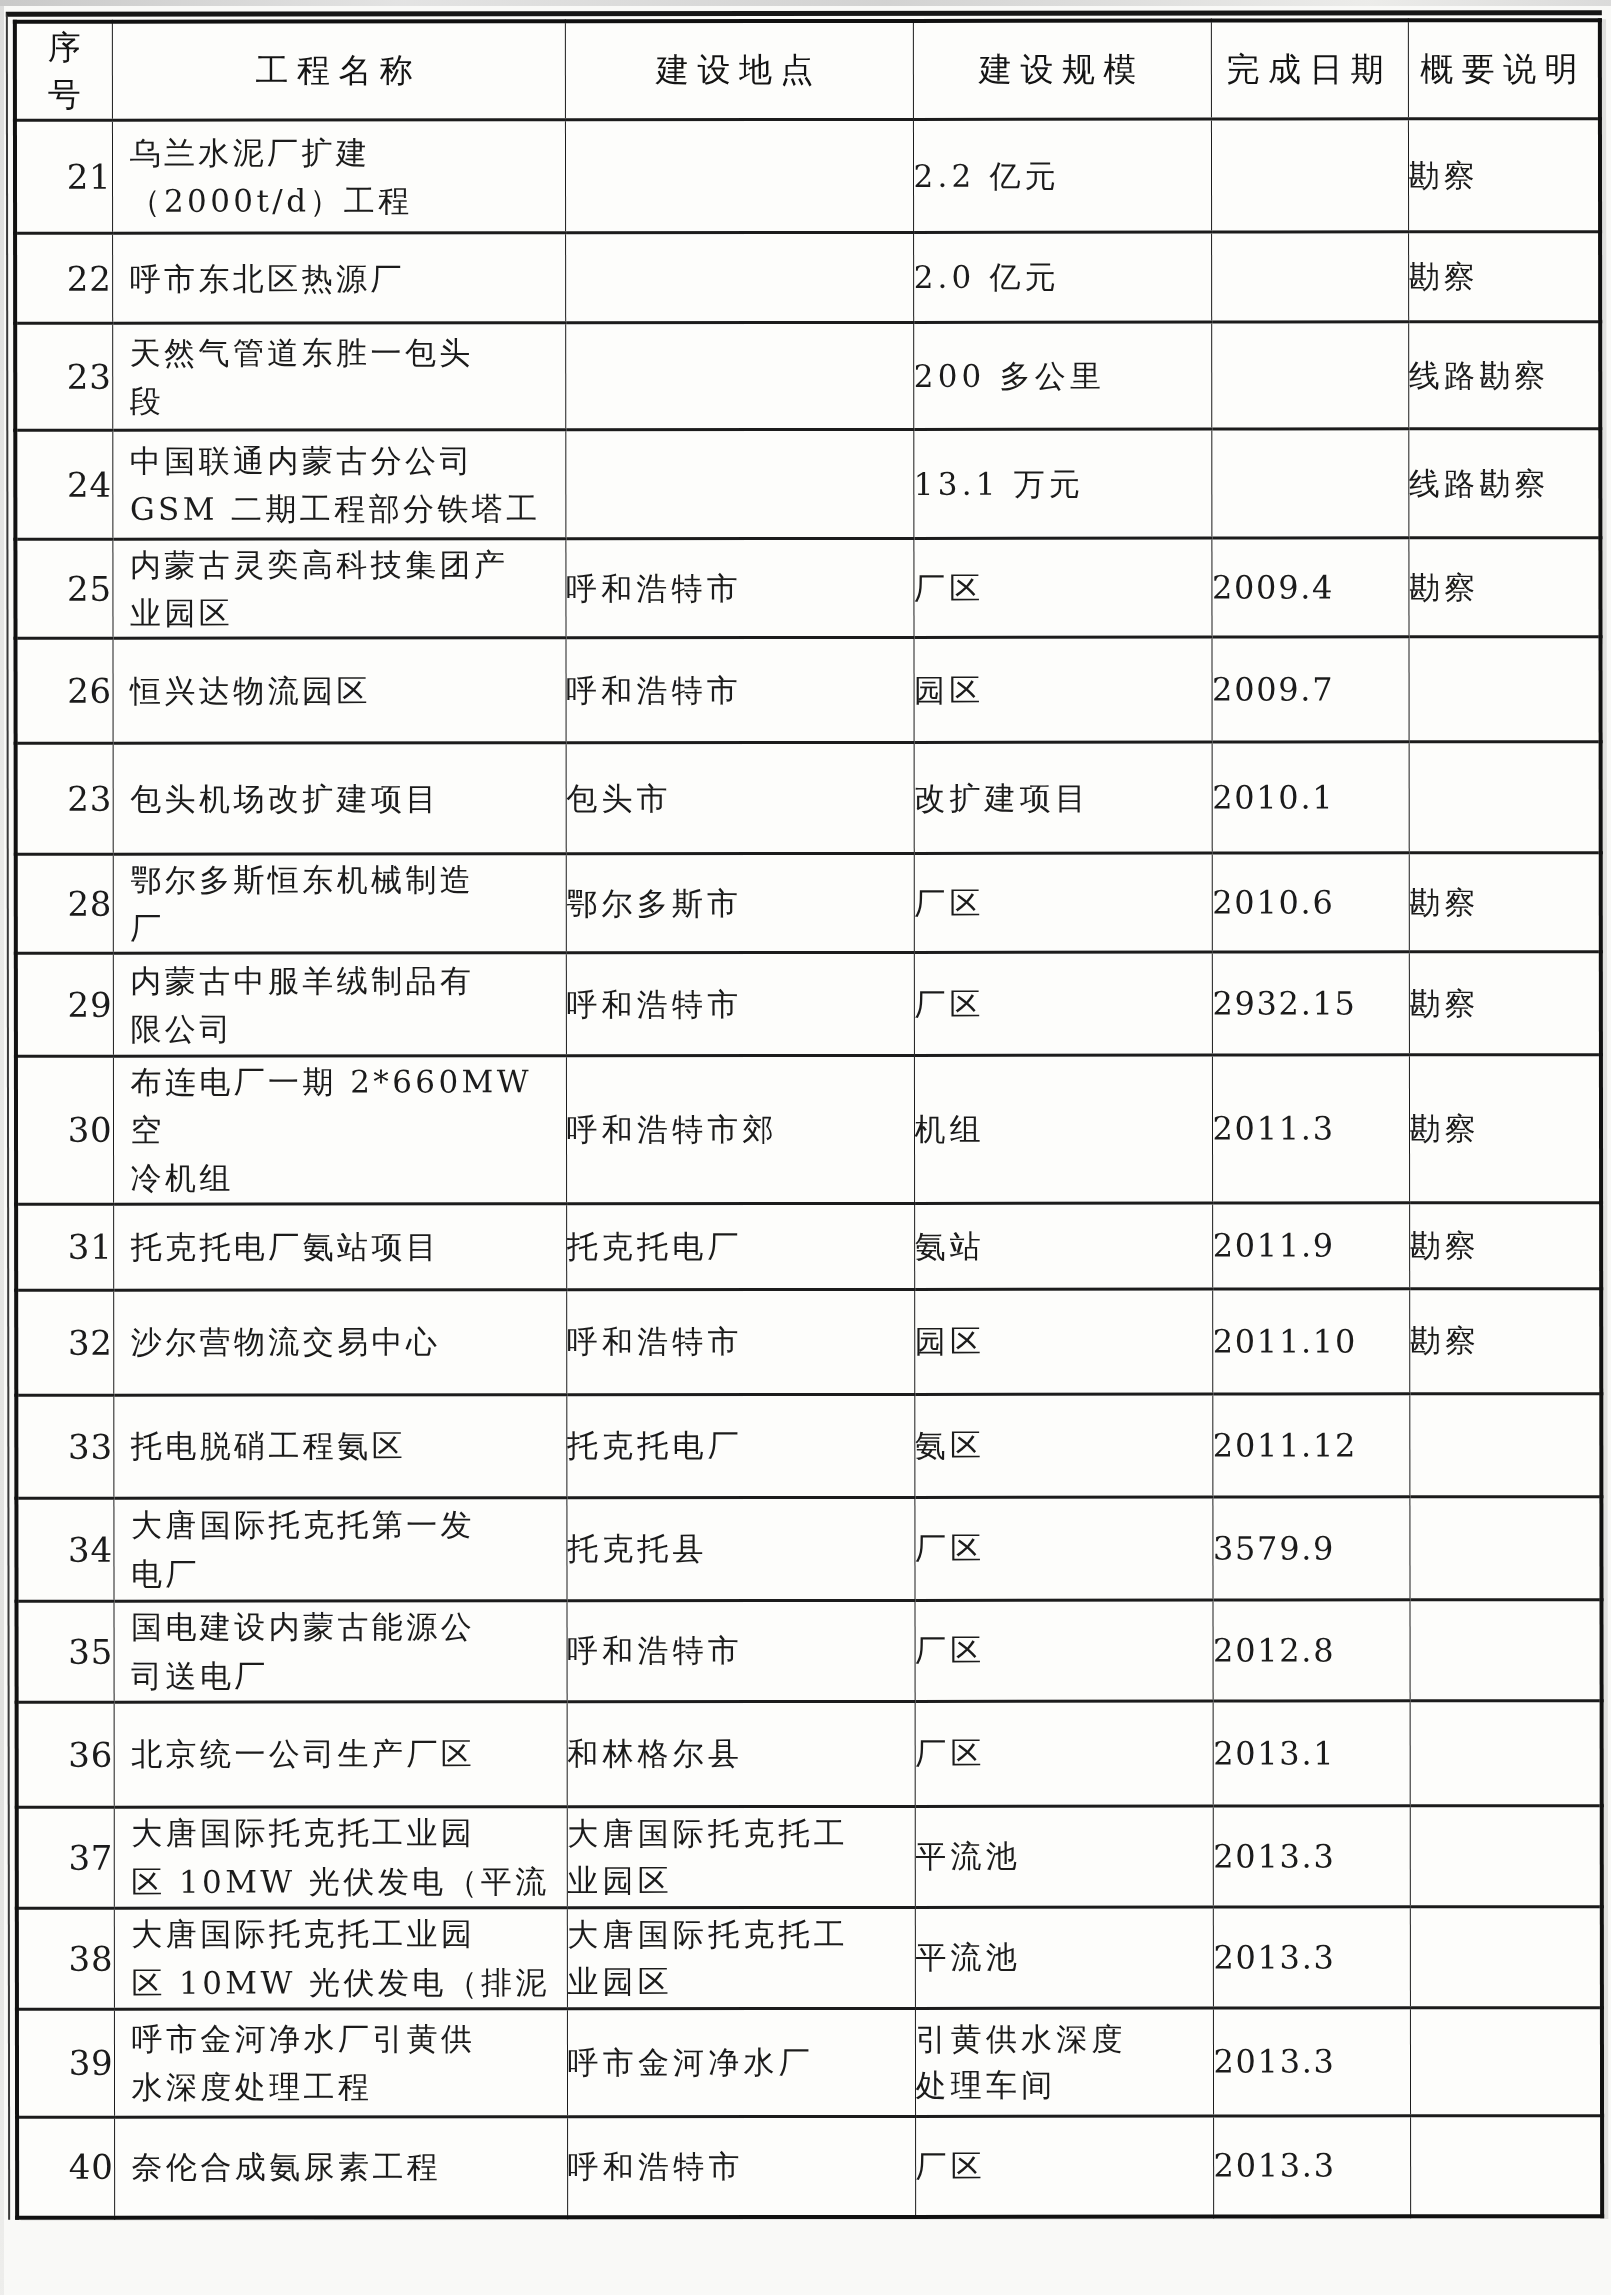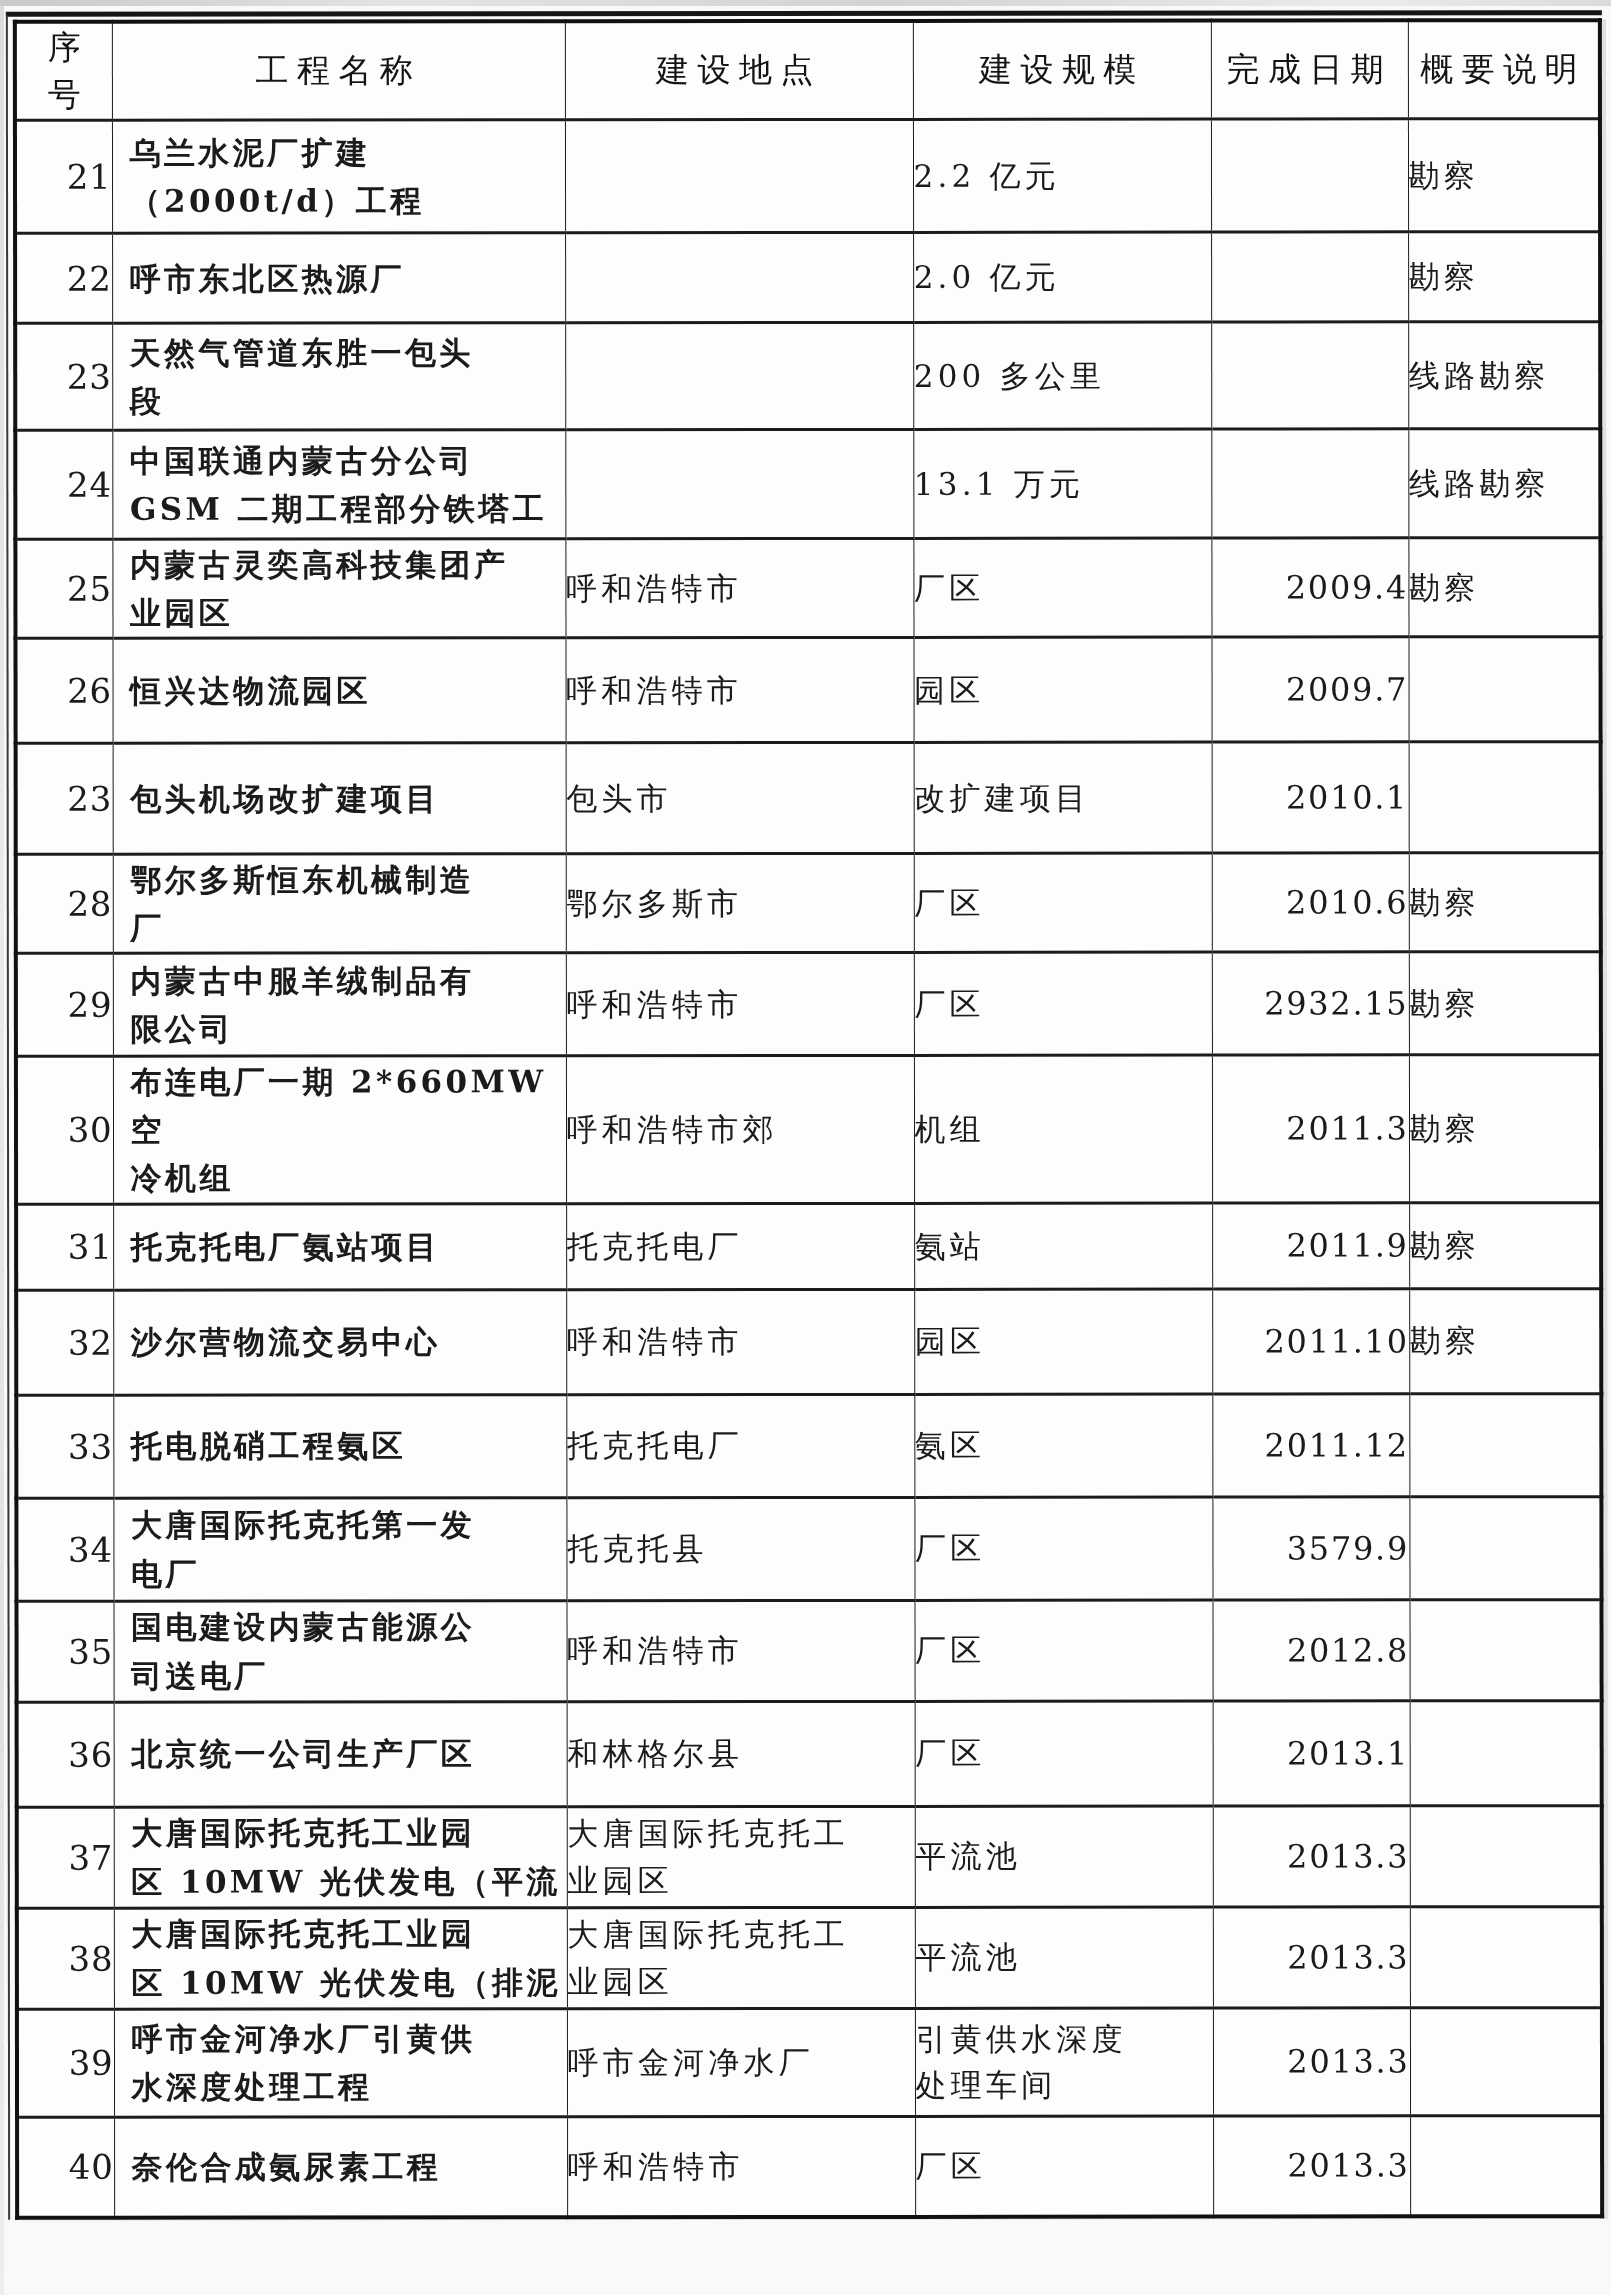--- a/index.html
+++ b/index.html
@@ -83,30 +83,29 @@
     font-size: 34px;
     letter-spacing: 0.8px;
   }
   td.c-name {
     text-align: left;
     font-size: 31px;
     letter-spacing: 3.4px;
     line-height: 1.55;
     padding-left: 17px;
     padding-right: 5px;
-    font-weight: bold;
   }
   td.c-loc, td.c-scale, td.c-sum {
     text-align: left;
     font-size: 31px;
     letter-spacing: 4.2px;
     line-height: 1.5;
   }
   td.c-date {
-    text-align: right;
+    text-align: left;
     font-size: 32px;
     letter-spacing: 1.7px;
   }
 </style>
 </head>
 <body>
 
 <div class="page">
   <div class="artifact-top"></div>
   <div class="artifact-left"></div>

